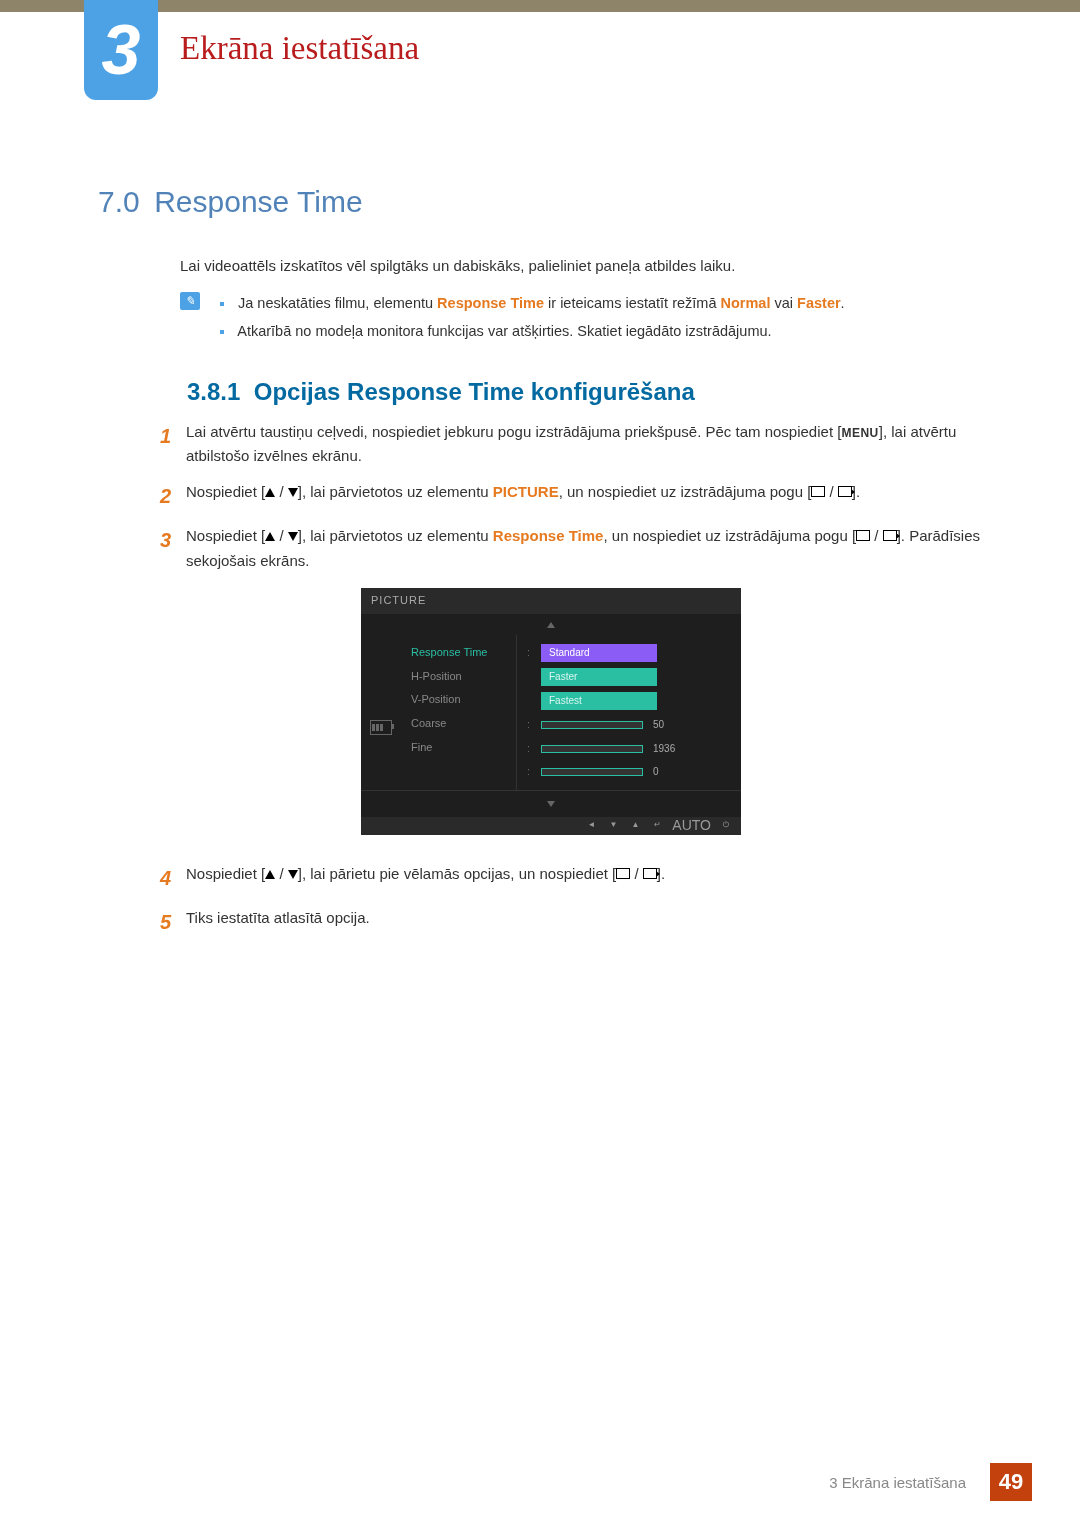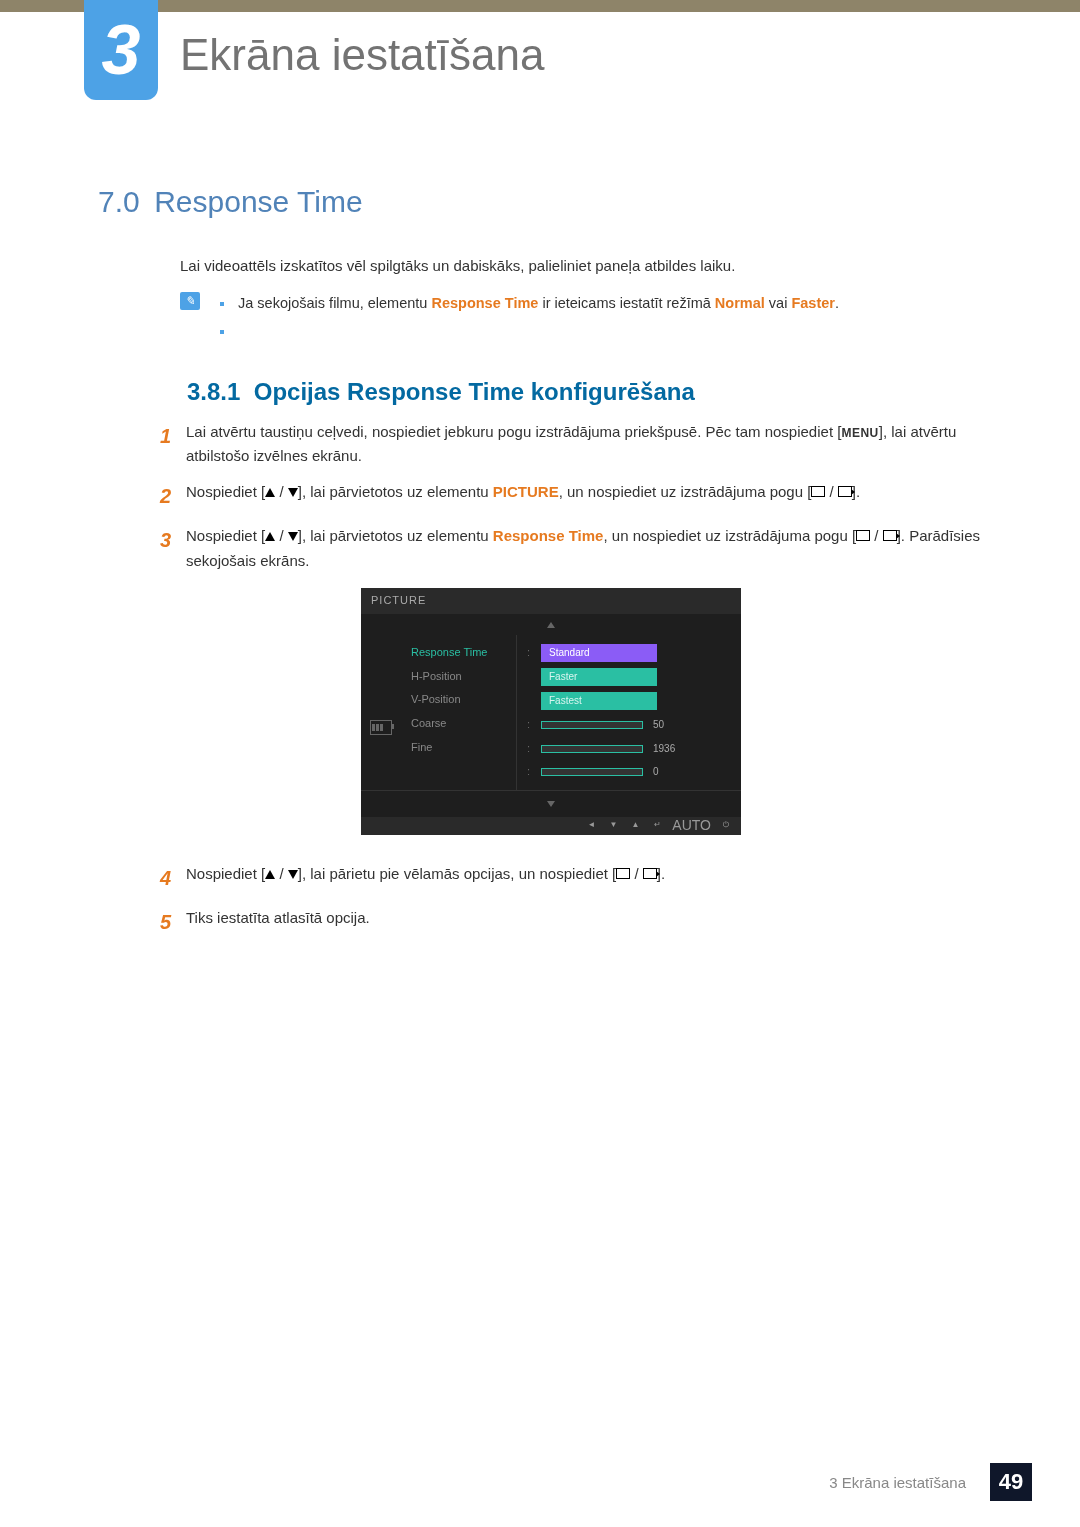--- a/index.html
+++ b/index.html
@@ -36,22 +36,23 @@
     color: #fff;
     font-size: 70px;
     font-weight: bold;
     font-style: italic;
     line-height: 1;
   }
   .chapter-title {
     position: absolute;
     top: 30px;
     left: 180px;
-    font-size: 44px;
-    color: #737373;
+    font-size: 33px;
+    color: #b91c1c;
+    font-family: Liberation Serif, serif;
   }
   .section-title {
     position: absolute;
     top: 185px;
     left: 98px;
   }
   .section-num {
     color: #5183b8;
     font-size: 30px;
     display: inline-block;
@@ -295,21 +296,21 @@
     right: 48px;
     display: flex;
     align-items: center;
   }
   .footer-text {
     color: #888;
     font-size: 15px;
     margin-right: 24px;
   }
   .page-num-box {
-    background: #0f172a;
+    background: #c2410c;
     color: #fff;
     width: 42px;
     height: 38px;
     display: flex;
     align-items: center;
     justify-content: center;
     font-size: 22px;
     font-weight: bold;
   }
   .mini-tri-up {
@@ -338,24 +339,25 @@
   <span class="section-name">Response Time</span>
 </div>
 
 <div class="intro-text">Lai videoattēls izskatītos vēl spilgtāks un dabiskāks, palieliniet paneļa atbildes laiku.</div>
 
 <div class="note-block">
   <div class="note-icon">✎</div>
   <div class="note-list">
     <div>
       <span class="bullet"></span>
-      <span>Ja sekojošais filmu, elementu </span><span class="orange">Response Time</span><span> ir ieteicams iestatīt režīmā </span><span class="orange">Normal</span><span> vai </span><span class="orange">Faster</span><span>.</span>
+      <span>Ja neskatāties filmu, elementu </span><span class="orange">Response Time</span><span> ir ieteicams iestatīt režīmā </span><span class="orange">Normal</span><span> vai </span><span class="orange">Faster</span><span>.</span>
     </div>
     <div>
       <span class="bullet"></span>
+      <span>Atkarībā no modeļa monitora funkcijas var atšķirties. Skatiet iegādāto izstrādājumu.</span>
     </div>
   </div>
 </div>
 
 <div class="subsection">
   <span>3.8.1</span>&nbsp;&nbsp;<span>Opcijas Response Time konfigurēšana</span>
 </div>
 
 <div class="steps">
   <div class="step">

